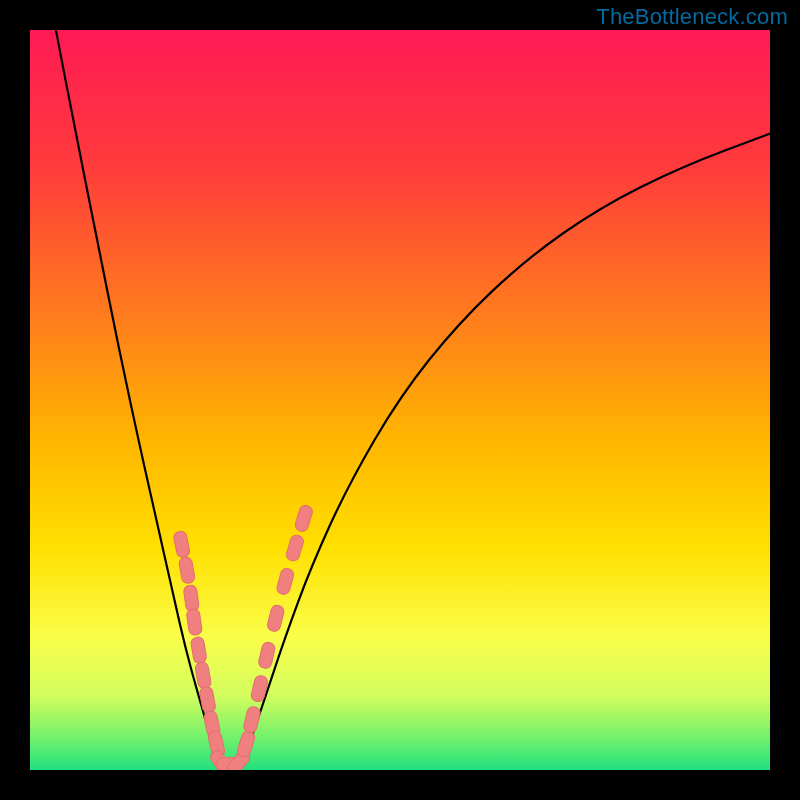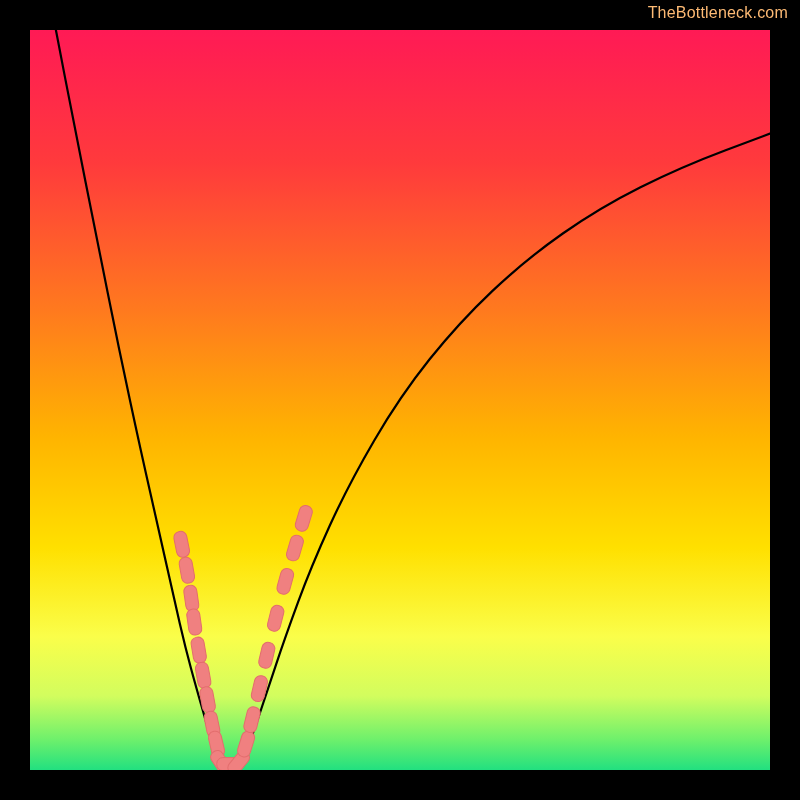--- a/index.html
+++ b/index.html
@@ -43,22 +43,22 @@
     position: absolute;
     inset: 0;
     width: 740px;
     height: 740px;
     display: block;
   }
   .watermark {
     position: absolute;
     top: 4px;
     right: 12px;
-    color: #fdba74;
-    font-size: 16px;
+    color: #0369a1;
+    font-size: 22px;
     letter-spacing: 0.2px;
     font-weight: 400;
     user-select: none;
   }
 </style>
 </head>
 <body>
 
 <div class="stage">
 

